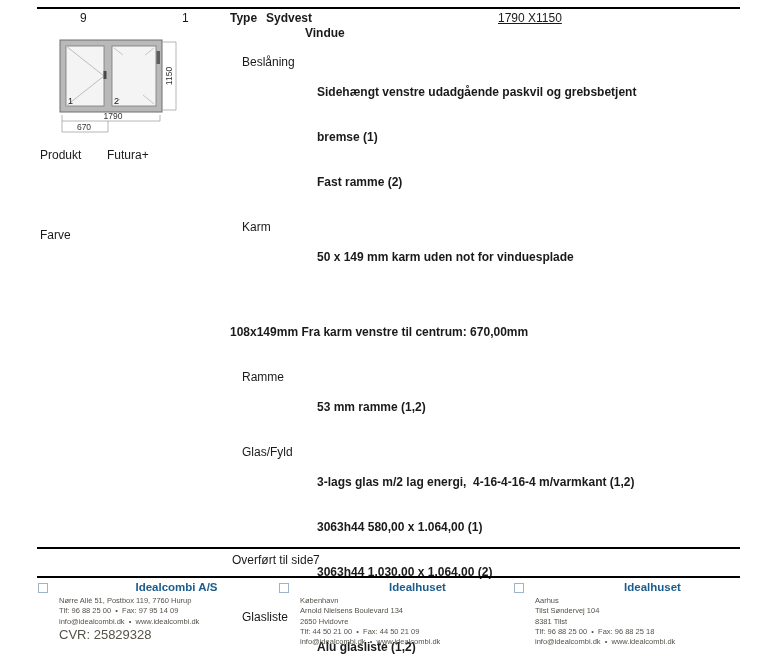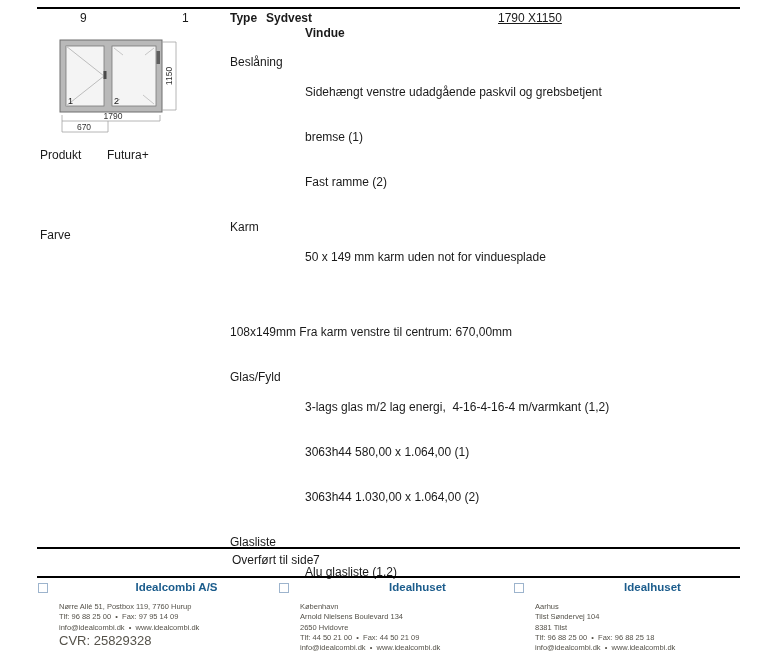--- a/index.html
+++ b/index.html
@@ -7,27 +7,27 @@
     position:relative;width:759px;height:656px;background:#ffffff;overflow:hidden;
     font-family:"Liberation Sans", sans-serif;color:#1a1a1a;
   }
   .abs{position:absolute;}
   .rule{position:absolute;background:#000000;}
   .t12{font-size:12px;line-height:15px;}
   .bold{font-weight:bold;}
   
   .spec{position:absolute;left:230px;top:55px;width:470px;font-size:12px;line-height:15px;}
   .spec-row{display:flex;}
-  .spec-label{width:75px;flex-shrink:0;white-space:pre;}
-  .spec-value{white-space:pre;}
+  .spec-label{width:75px;flex-shrink:0;white-space:pre;margin-left:12px;}
+  .spec-value{white-space:pre;font-weight:bold;}
   
   .fcol{position:absolute;top:581px;width:235px;}
   .fhead{font-size:11.5px;font-weight:bold;color:#1b5c8c;line-height:13px;text-align:center;}
   .fbox{position:absolute;top:2px;left:-21px;width:8px;height:8px;border:1px solid #9db4cd;background:#fff;}
-  .faddr{margin-top:8px;font-size:7.5px;line-height:10.3px;color:#55524a;white-space:pre;}
+  .faddr{margin-top:2px;font-size:7.5px;line-height:10.3px;color:#55524a;white-space:pre;}
   .fcvr{margin-top:3px;font-size:13px;line-height:10px;color:#55524a;white-space:pre;}
   .fwrap{position:relative;padding-left:0;}
   svg text{font-family:"Liberation Sans", sans-serif;}
 </style>
 </head>
 <body>
 
 <div id="page">
 
   <div class="rule" style="left:37px;top:7px;width:703px;height:2px;"></div>
@@ -94,20 +94,26 @@
       <div class="spec-value">
         <div class="spec-line">50 x 149 mm karm uden not for vinduesplade</div>
       </div>
     </div>
     <div class="spec-row">
       <div class="spec-value">
         <div class="spec-line">108x149mm Fra karm venstre til centrum: 670,00mm</div>
       </div>
     </div>
     <div class="spec-row">
+      <div class="spec-label">Ramme</div>
+      <div class="spec-value">
+        <div class="spec-line">53 mm ramme (1,2)</div>
+      </div>
+    </div>
+    <div class="spec-row">
       <div class="spec-label">Glas/Fyld</div>
       <div class="spec-value">
         <div class="spec-line">3-lags glas m/2 lag energi,  4-16-4-16-4 m/varmkant (1,2)</div>
         <div class="spec-line">3063h44 580,00 x 1.064,00 (1)</div>
         <div class="spec-line">3063h44 1.030,00 x 1.064,00 (2)</div>
       </div>
     </div>
     <div class="spec-row">
       <div class="spec-label">Glasliste</div>
       <div class="spec-value">

